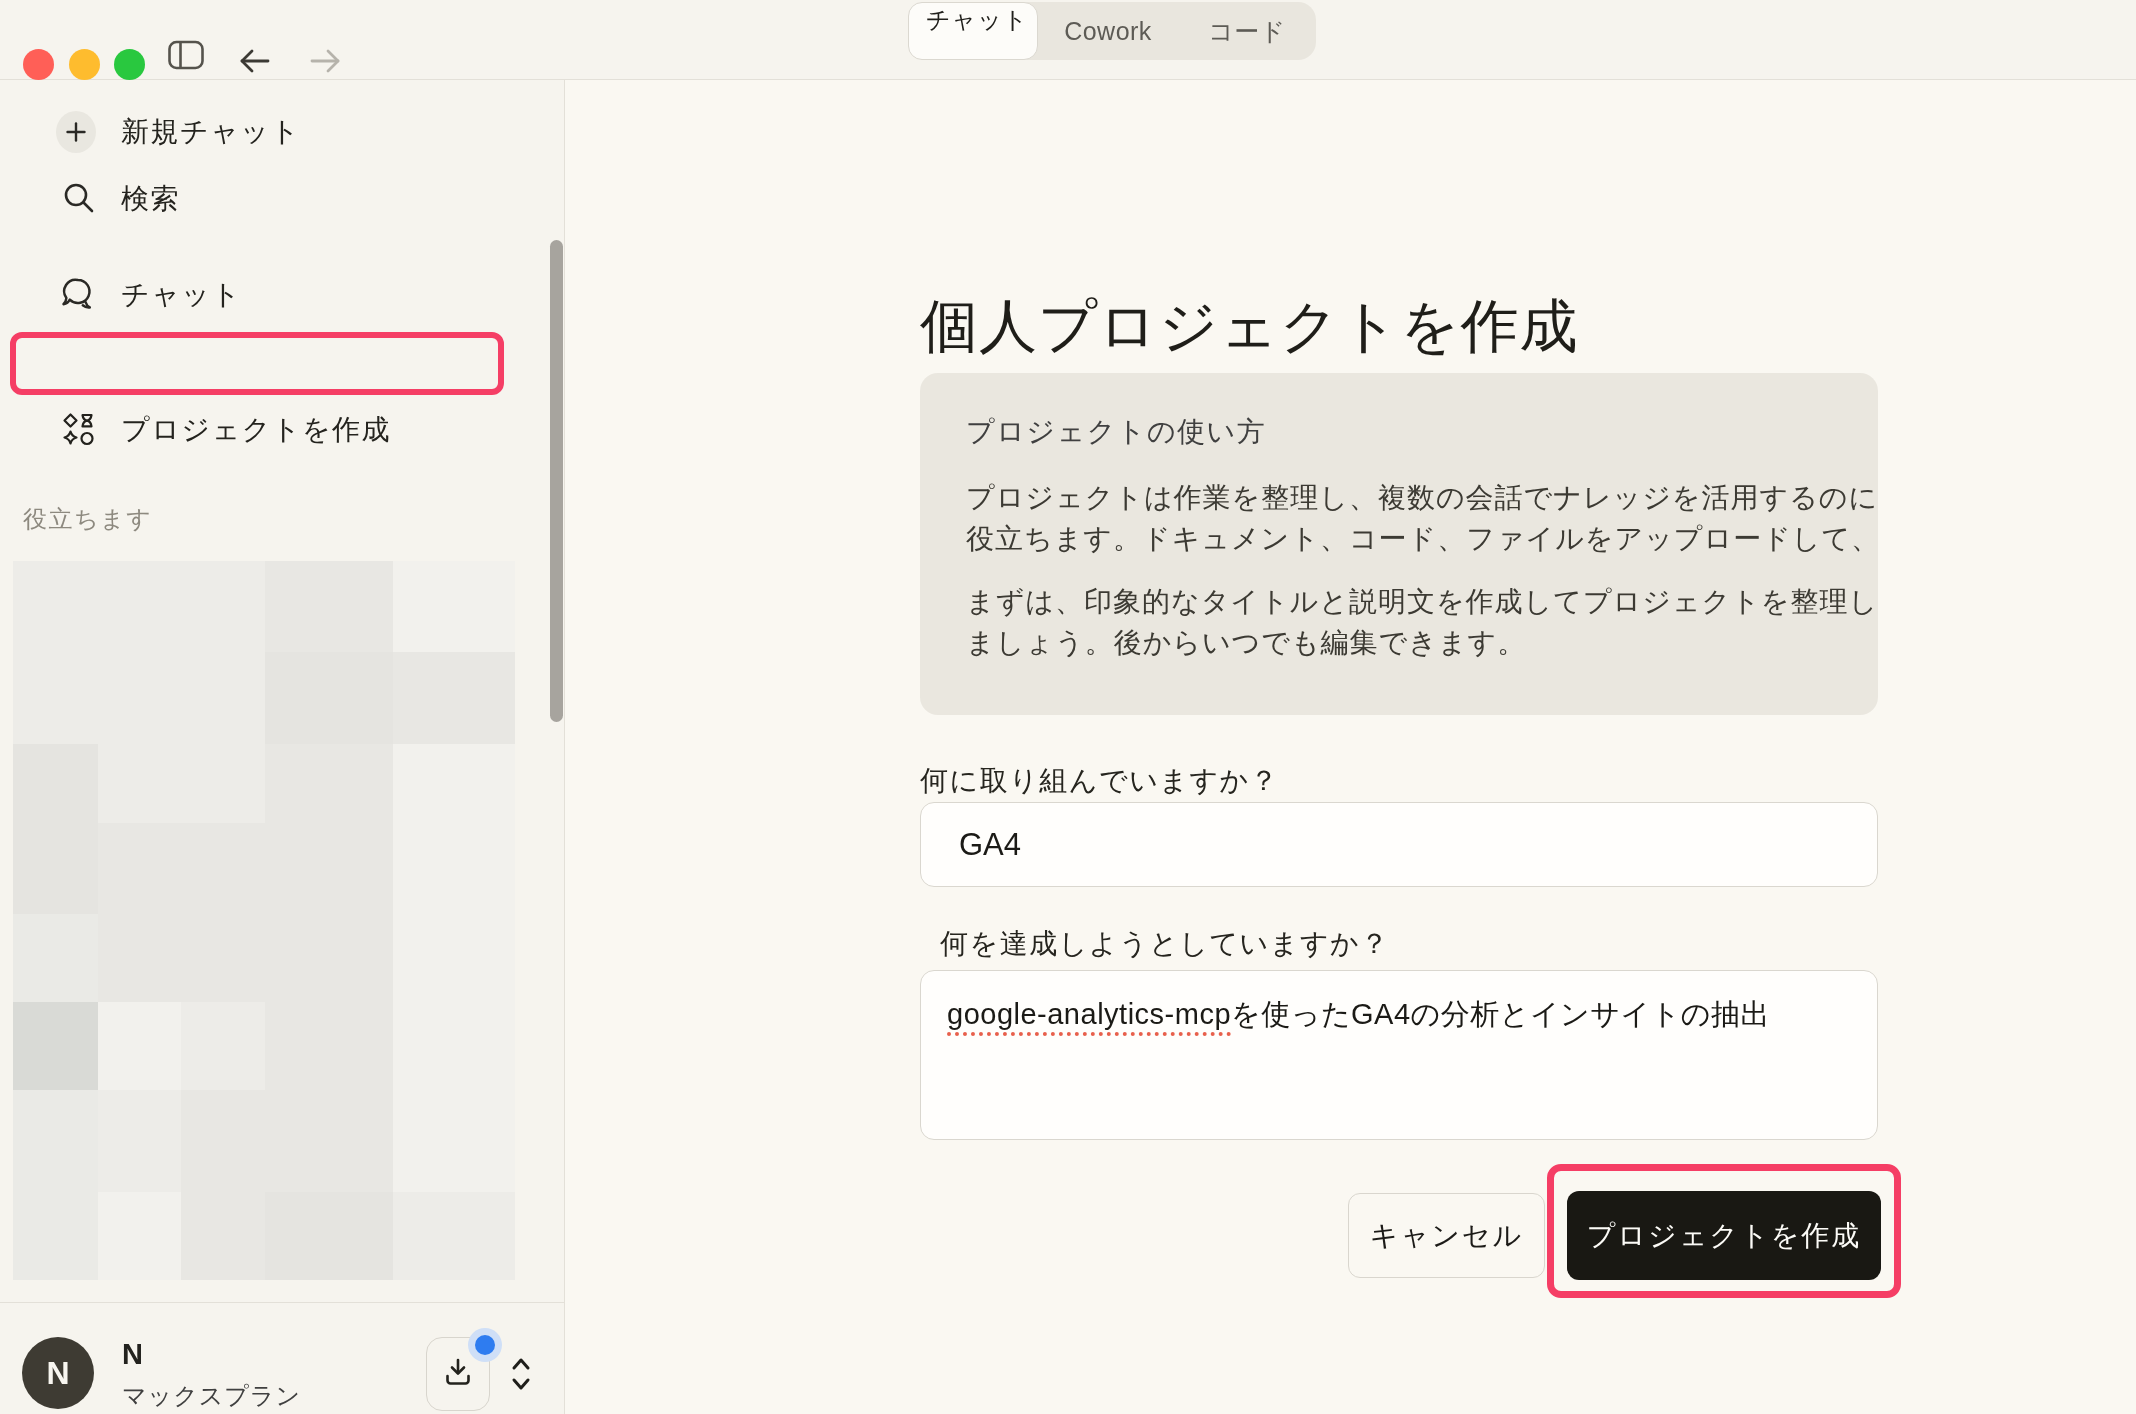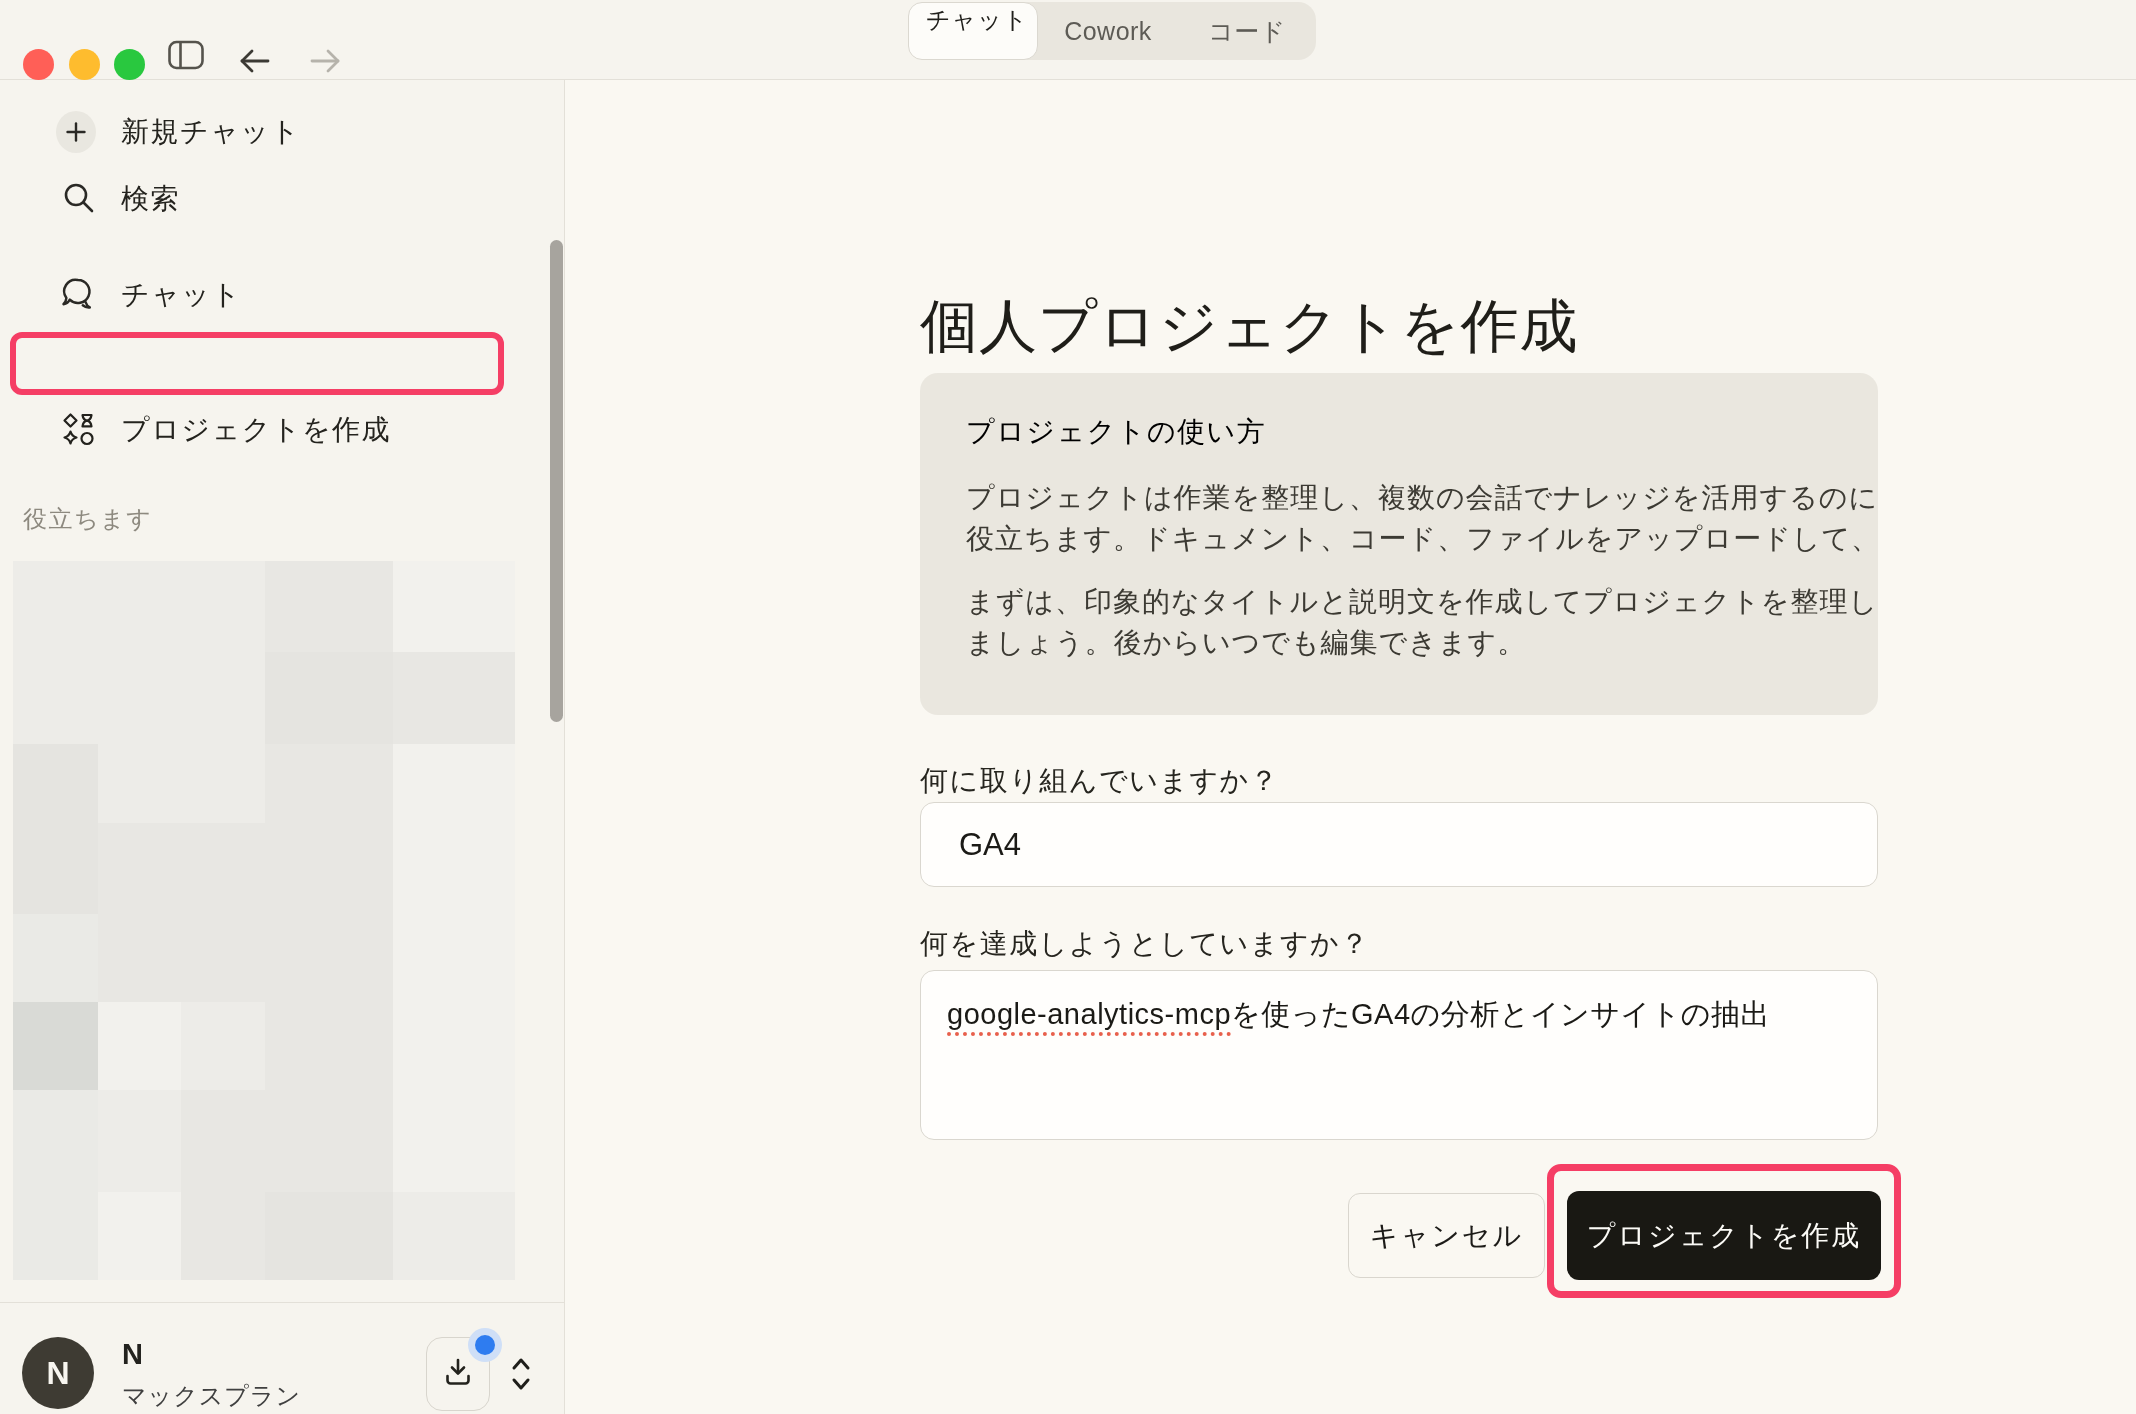--- a/index.html
+++ b/index.html
@@ -54,28 +54,28 @@
   #acct-badge-halo { left:468px; top:1248px; width:34px; height:34px; border-radius:50%; background:#cfdff7; }
   #acct-badge-dot { left:475px; top:1255px; width:20px; height:20px; border-radius:50%; background:#2e7cf0; }
   #acct-expand { left:506px; top:1272px; width:30px; height:44px; color:#1f1e1a; cursor:pointer; }
 
   
   #main { left:566px; top:81px; width:1570px; height:1333px; background:#faf8f2; }
   
   #page-title { left:920px; top:288px; font-size:58px; font-weight:500; color:#1f1e19; letter-spacing:1px; white-space:nowrap; }
 
   #info-box { left:920px; top:373px; width:958px; height:342px; background:#eae7df; border-radius:18px; padding:40px 46px; }
-  #info-heading { font-size:28px; color:#000000; letter-spacing:1.5px; }
+  #info-heading { font-size:28px; color:#404040; letter-spacing:1.5px; }
   .info-para { margin-top:26px; }
   .info-line { font-size:28px; line-height:41px; color:#3c3a33; letter-spacing:1px; white-space:nowrap; }
 
   .field-label { font-size:28px; color:#26251f; letter-spacing:1.5px; }
   #name-label { left:920px; top:762px; }
   #name-input { left:920px; top:802px; width:958px; height:85px; background:#fffefc; border:1.5px solid #dad7cf; border-radius:14px; display:flex; align-items:center; padding-left:38px; font-size:31px; color:#1b1a16; }
-  #desc-label { left:920px; top:925px; }
+  #desc-label { left:940px; top:925px; }
   #desc-input { left:920px; top:970px; width:958px; height:170px; background:#fffefc; border:1.5px solid #dad7cf; border-radius:14px; padding:24px 26px; font-size:29px; color:#1b1a16; letter-spacing:.5px; }
   #desc-input .misspelled { text-decoration:underline dotted #e8604c; text-decoration-thickness:3.5px; text-underline-offset:8px; }
 
   #cancel-btn { left:1348px; top:1193px; width:197px; height:85px; background:#faf8f2; border:1.5px solid #d9d6ce; border-radius:12px; display:flex; align-items:center; justify-content:center; font-size:28px; color:#1c1b18; letter-spacing:2px; cursor:pointer; }
   #create-btn { left:1567px; top:1191px; width:314px; height:89px; background:#191813; border:none; border-radius:12px; display:flex; align-items:center; justify-content:center; font-size:28px; color:#fcfbf7; letter-spacing:2px; cursor:pointer; }
 
   
   .annotation { border:6px solid #f53e65; border-radius:12px; pointer-events:none; z-index:9; background:transparent; }
   #annot-projects { left:10px; top:252px; width:494px; height:63px; }   
   #annot-create { left:1547px; top:1164px; width:354px; height:134px; border-width:7px; border-radius:14px; }

